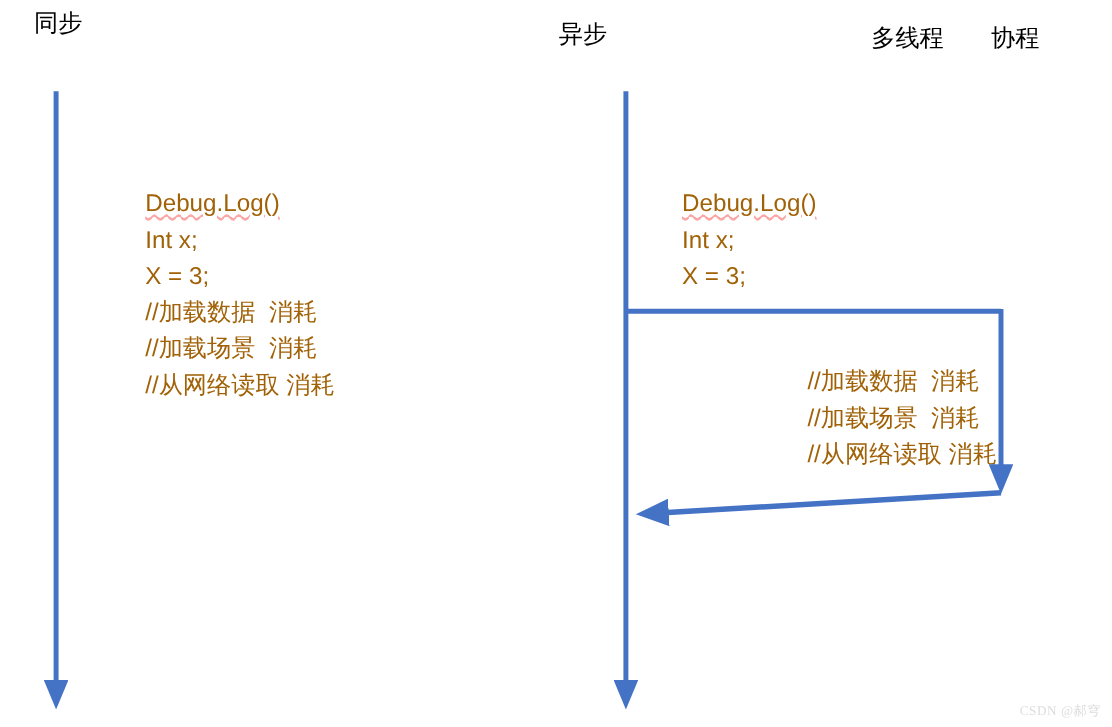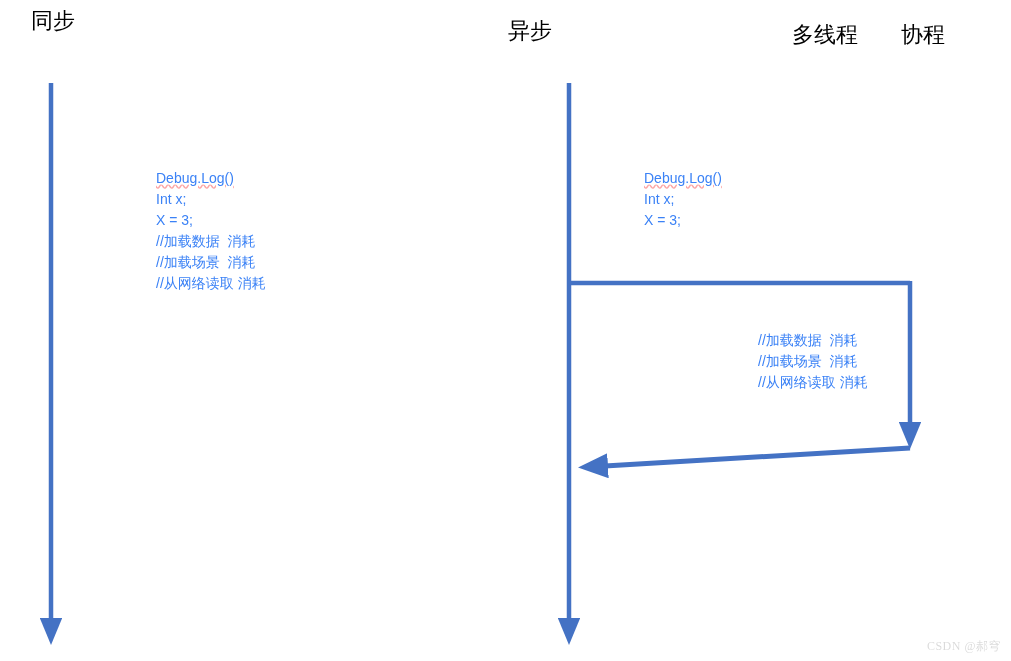--- a/index.html
+++ b/index.html
@@ -11,24 +11,23 @@
       font-family: "Helvetica Neue", Arial, "Microsoft YaHei", sans-serif;
       overflow: hidden;
     }
     .label {
       position: absolute;
       font-size: 22px;
       color: #000;
     }
     .code-block {
       position: absolute;
-      font-size: 14px;
+      font-size: 22px;
       line-height: 1.5;
-      color: #3b82f6;
-      margin-left: 24px;
+      color: #a16207;
     }
     .code-line {
       white-space: pre;
     }
     .watermark {
       position: absolute;
       right: 10px;
       bottom: 6px;
       font-size: 12px;
       color: rgba(0,0,0,0.15);

